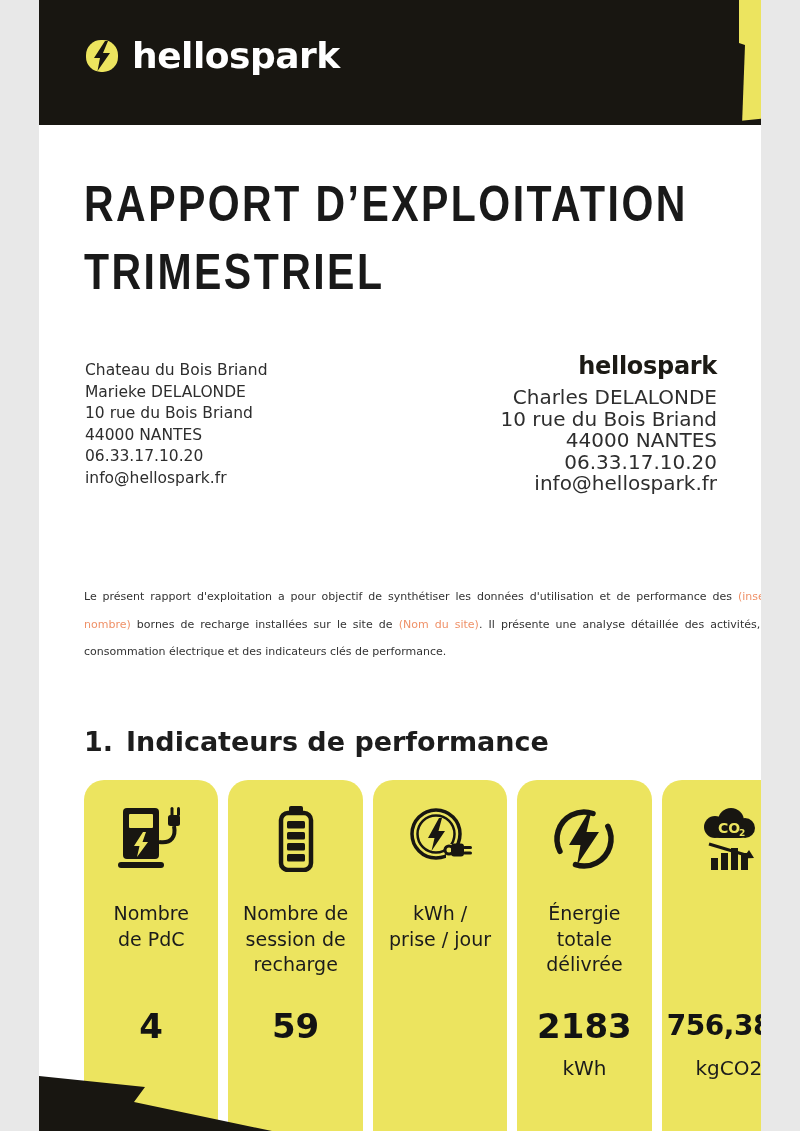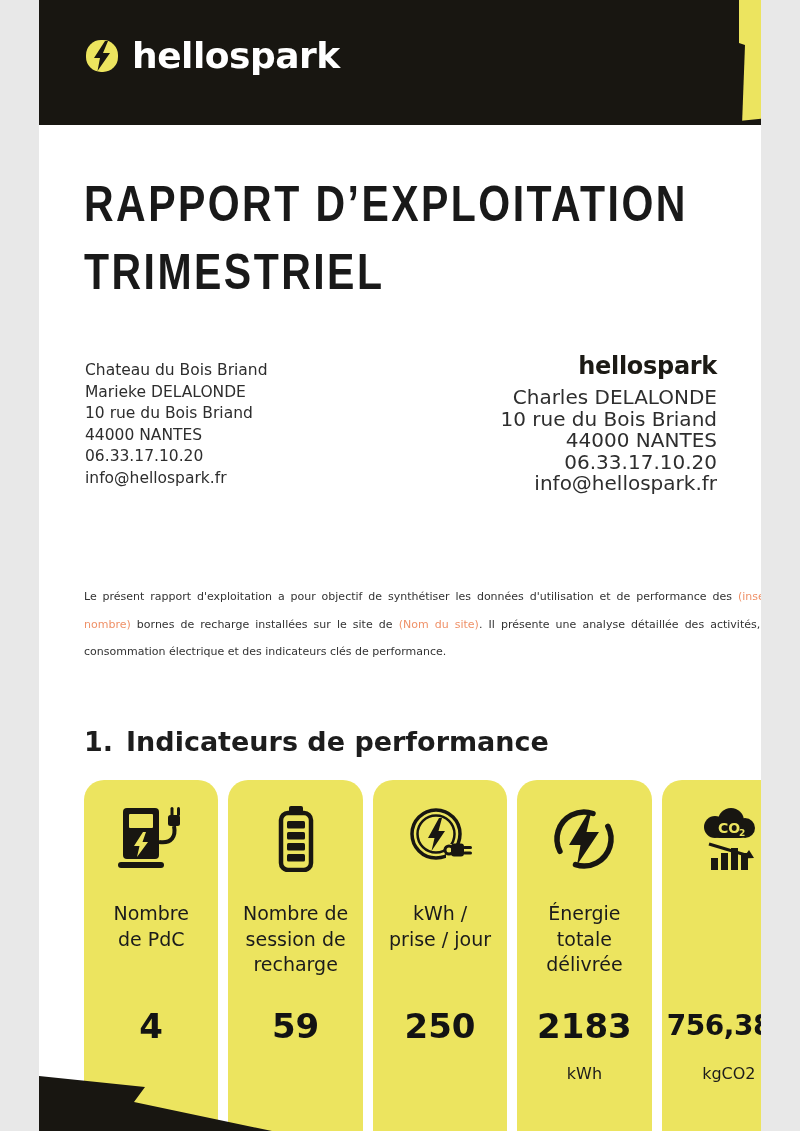--- a/index.html
+++ b/index.html
@@ -51,21 +51,21 @@
     border-radius:20px;text-align:center;
   }
   .kpi-icon{position:absolute;top:26px;left:0;right:0;height:72px;display:flex;align-items:flex-start;justify-content:center;}
   .kpi-label{
     position:absolute;top:121px;left:3px;right:3px;
     font-size:19px;line-height:25.5px;color:#1b1b1b;white-space:pre-line;
   }
   .kpi-valueblock{position:absolute;top:226px;left:0;right:0;}
   .kpi-value{font-size:34px;font-weight:700;color:#131313;line-height:40px;}
   .kpi-card:nth-child(5) .kpi-value{font-size:28px;letter-spacing:-0.5px;}
-  .kpi-unit{font-size:16px;color:#1b1b1b;margin-top:16px;line-height:24px;}
+  .kpi-unit{font-size:20px;color:#1b1b1b;margin-top:10px;line-height:24px;}
   
   .ic-fill{fill:var(--ink);}
   .ic-stroke{stroke:var(--ink);fill:none;}
   .y-fill{fill:var(--yellow);}
   .corner-deco{position:absolute;left:0;top:1070px;width:240px;height:61px;}
 </style>
 </head>
 <body>
 
 <div class="page">
@@ -171,23 +171,20 @@
           <rect x="42" y="38" width="22" height="20" class="y-fill"></rect>
           <polygon points="35,12 24,32 30.5,32 27.5,45 41,25 34.5,25 38,12" class="ic-fill"></polygon>
           <circle cx="45" cy="44" r="4" class="ic-stroke" stroke-width="3"></circle>
           <rect x="47" y="37.5" width="13" height="13" rx="3" class="ic-fill"></rect>
           <rect x="59" y="40" width="9" height="3" rx="1.5" class="ic-fill"></rect>
           <rect x="59" y="45.5" width="9" height="3" rx="1.5" class="ic-fill"></rect>
         </svg>
       </div>
       <div class="kpi-label">kWh /
 prise / jour</div>
-      <div class="kpi-valueblock">
-        <div class="kpi-value">250</div>
-      </div>
     </div>
 
     <div class="kpi-card">
       <div class="kpi-icon">
         <svg width="66" height="66" viewBox="0 0 66 66">
           <g transform="rotate(-28 33 33)">
             <circle cx="33" cy="33" r="27" class="ic-stroke" stroke-width="5.5" stroke-dasharray="64 21" stroke-linecap="round"></circle>
           </g>
           <polygon points="37,7 18,39 29.5,39 26,59 48,26 35.5,26 40,7" class="ic-fill"></polygon>
         </svg>

